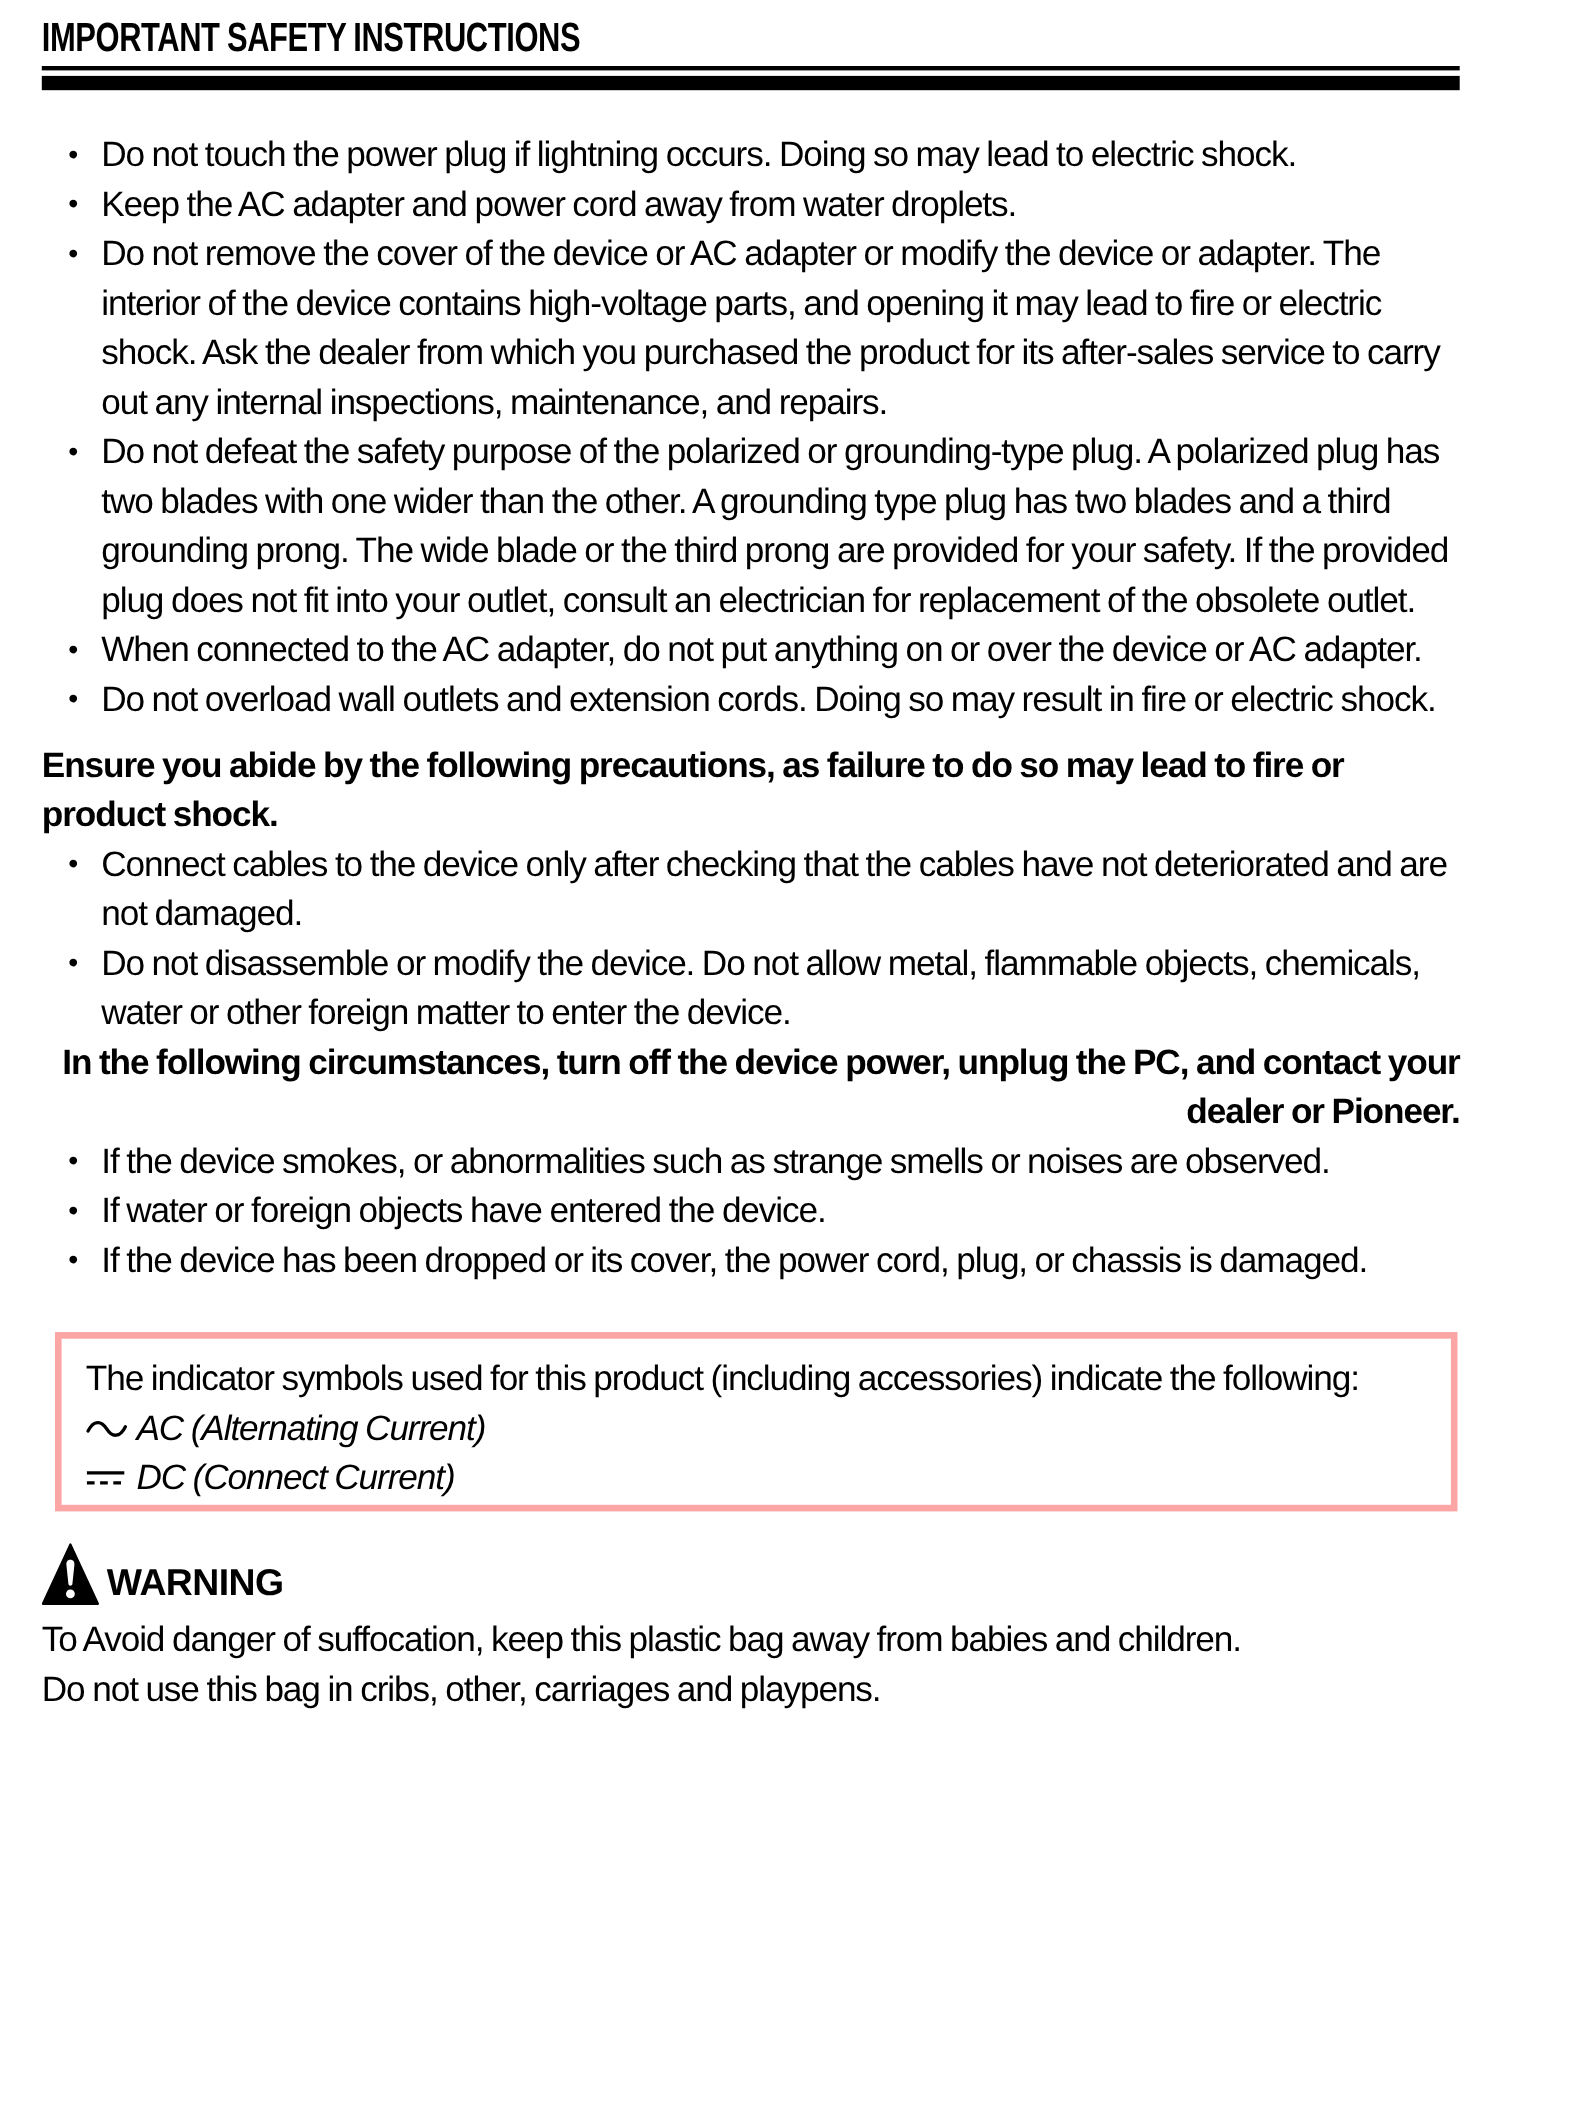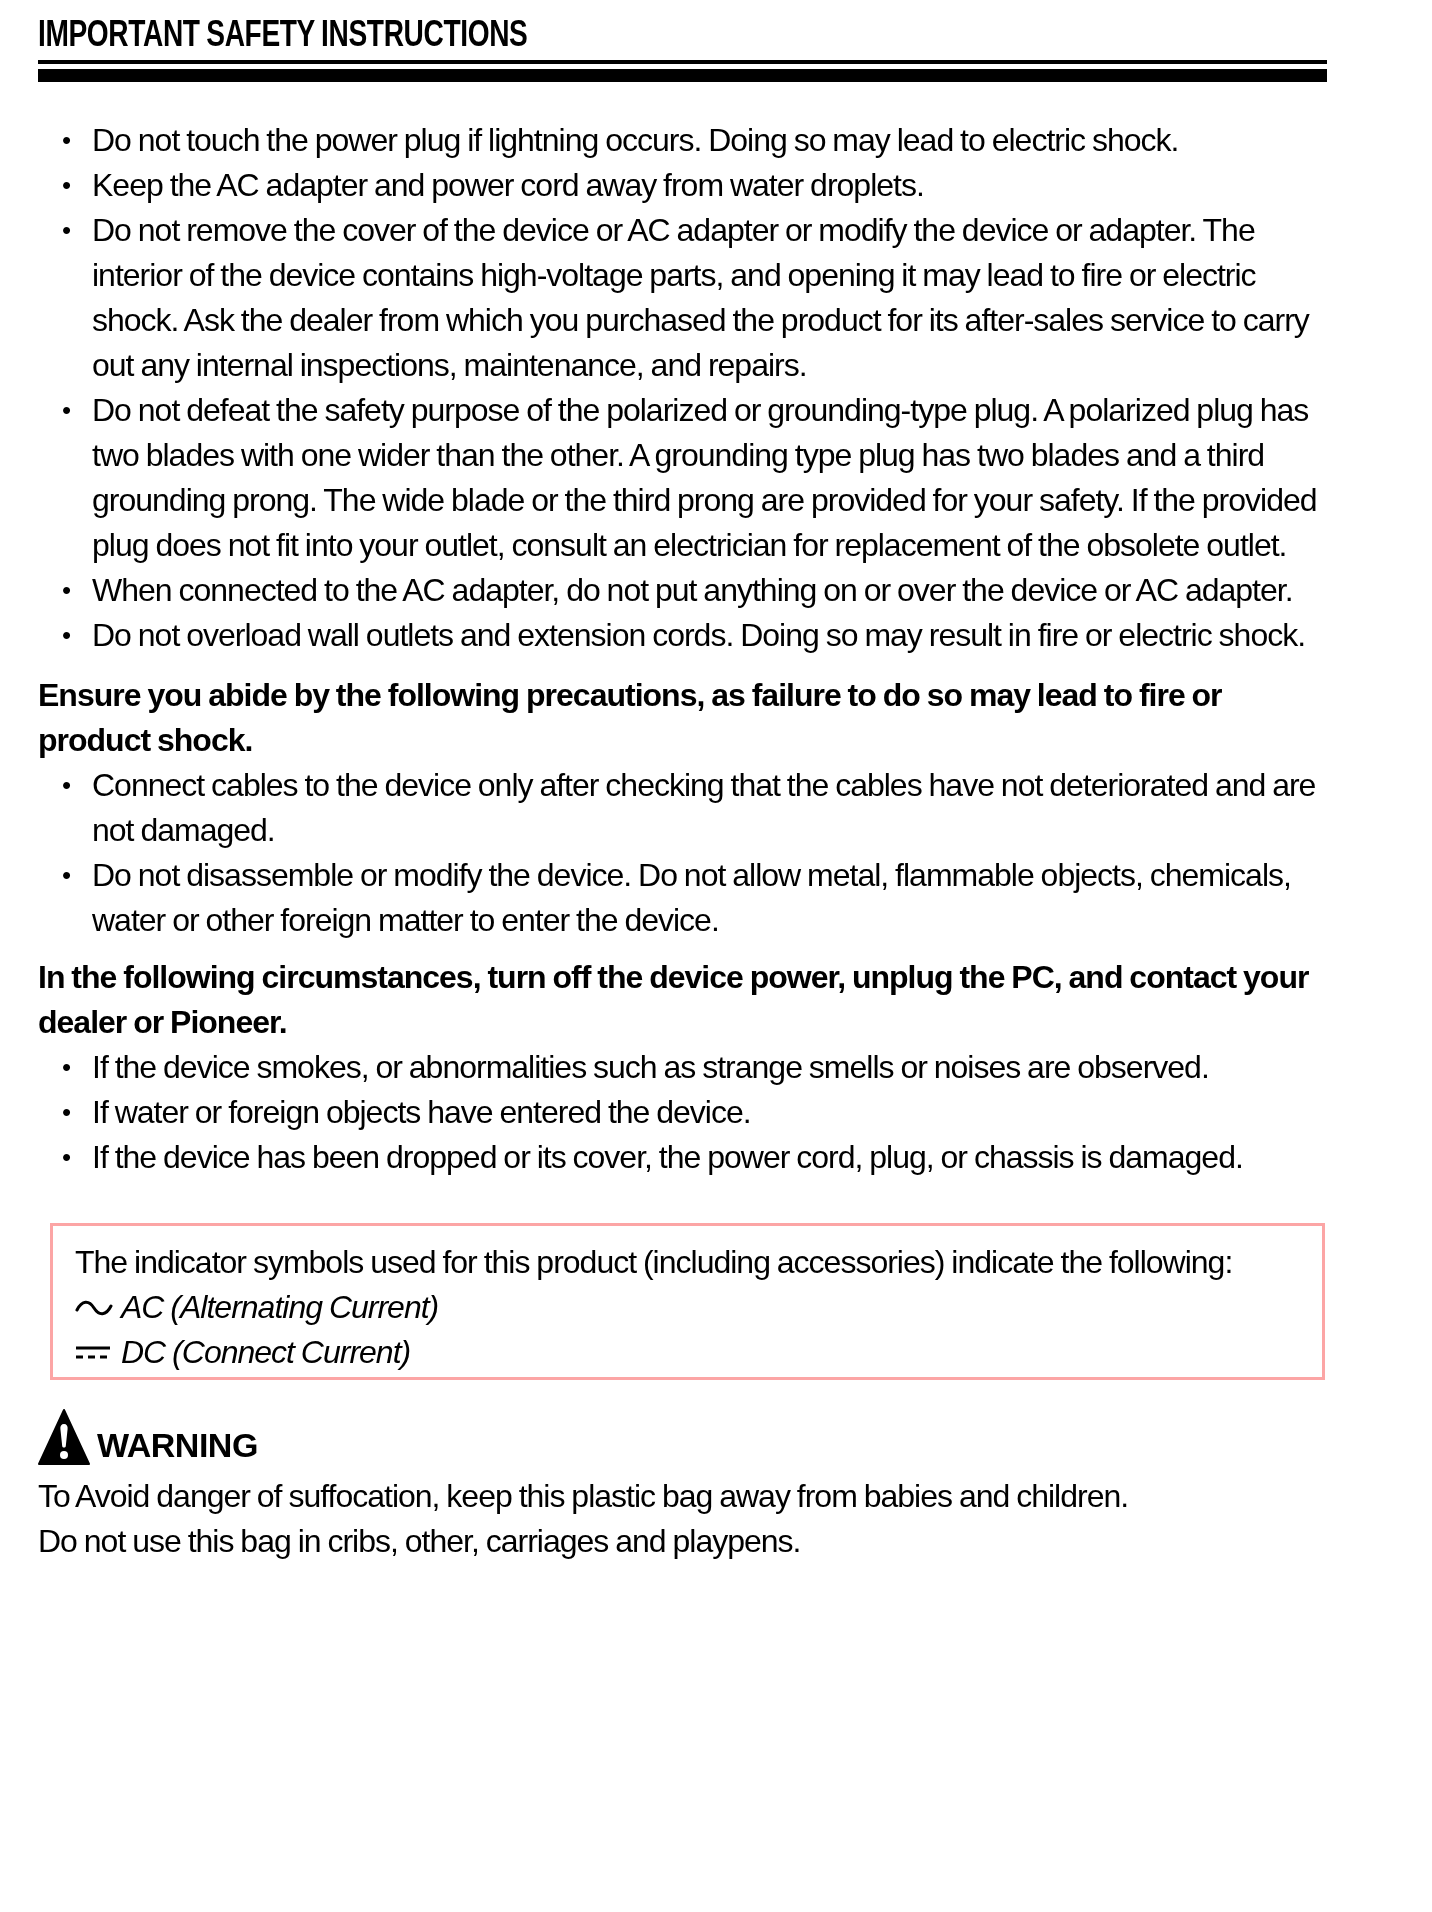--- a/index.html
+++ b/index.html
@@ -41,25 +41,25 @@
     padding-left: 24px;
     font-size: 26px;
   }
   .bullet-text { flex: 1; }
 
   
   .group-heading {
     font-weight: bold;
     margin: 15px 0 0 0;
   }
-  .group-heading.second { margin-top: 12px; }
+  .group-heading.second { margin-top: 0; text-align: right; }
 
   
   .indicator-box {
-    border: 3px solid #fca5a5;
+    border: 6px solid #fca5a5;
     margin: 43px 0 0 12px;
     width: 1275px;
     padding: 14px 20px 2px 22px;
   }
   .indicator-box p { margin: 0; }
   .symbol-row { display: flex; align-items: center; font-style: italic; }
   .symbol-cell {
     flex: 0 0 46px;
     display: flex;
     align-items: center;

